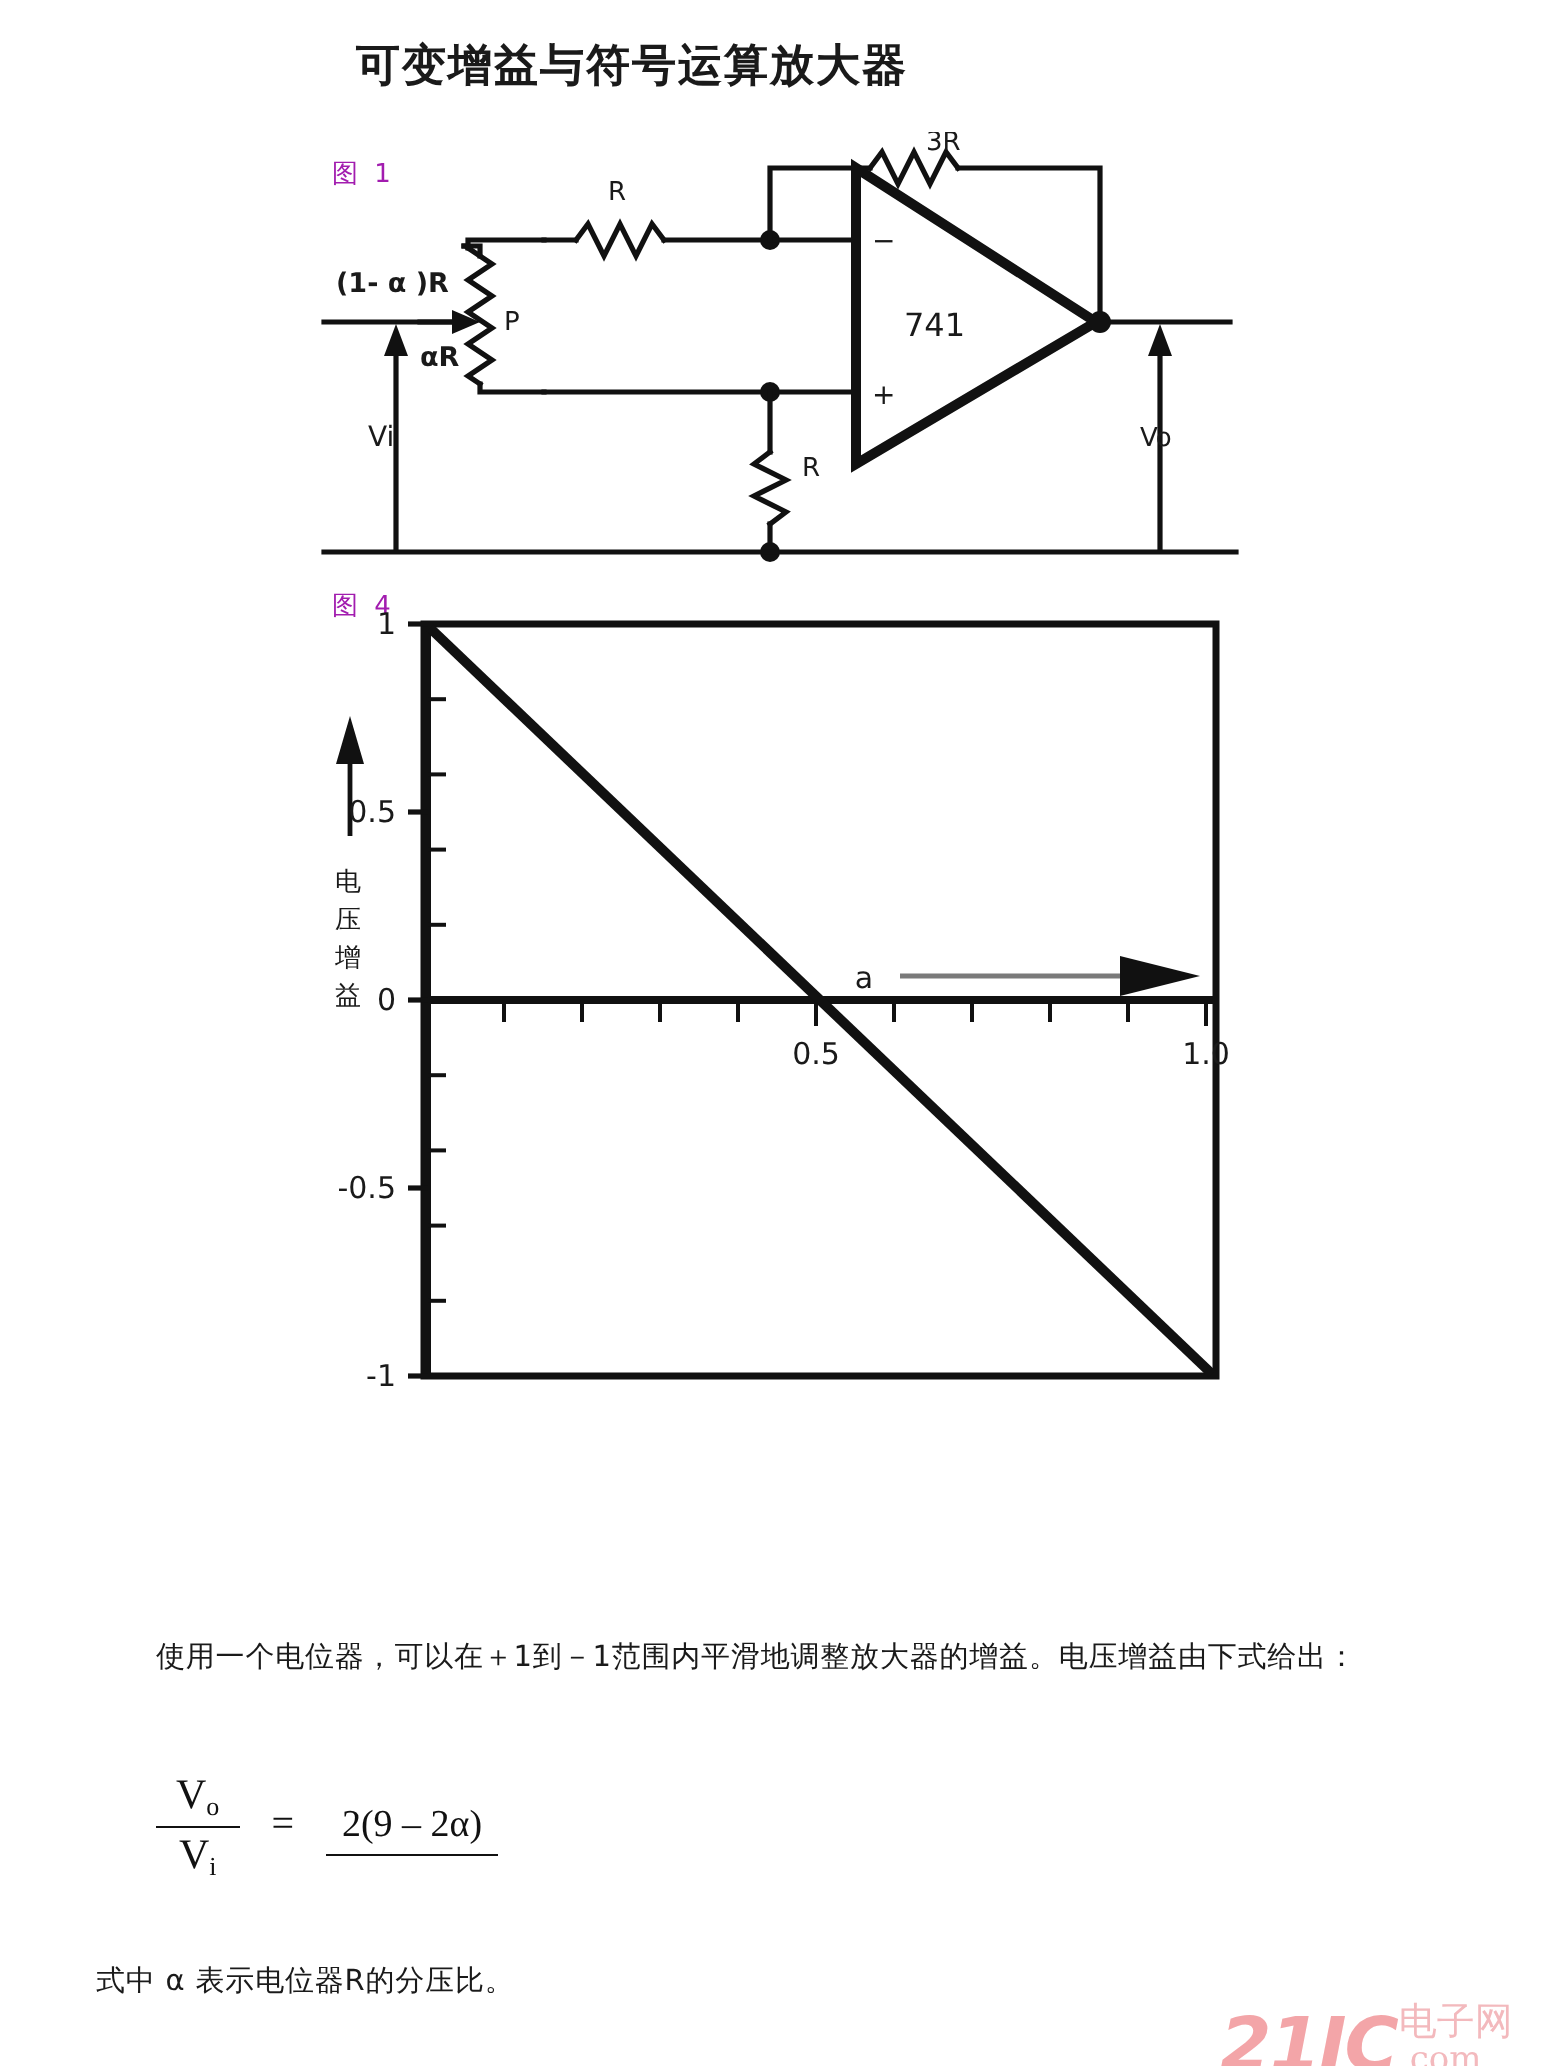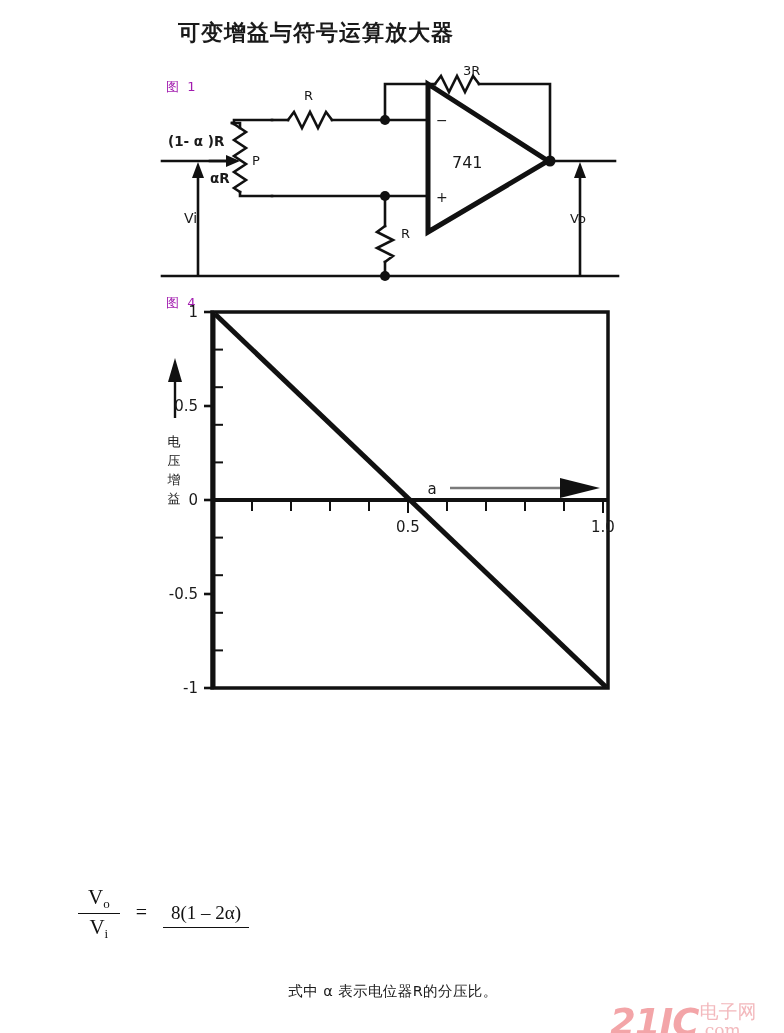--- a/index.html
+++ b/index.html
@@ -82,21 +82,20 @@
   #y-axis-label span { display: block; }
 
   
   .body-par {
     position: absolute;
     font-family: "DejaVu Sans", "Liberation Sans", sans-serif;
     font-size: 14.5px;
     line-height: 30px;
     color: #1a1a1a;
     letter-spacing: 0.4px;
-    text-align: center;
   }
   #para1 {
     left: 48px;
     top: 814px;
     width: 690px;
     text-indent: 30px;
     text-align: justify;
   }
   #para2 {
     left: 48px;
@@ -319,30 +318,31 @@
     <text class="graph-text" x="272" y="194" font-size="15" text-anchor="middle">a</text>
   </svg>
 
   <div id="y-axis-label">
     <span>电</span>
     <span>压</span>
     <span>增</span>
     <span>益</span>
   </div>
 
+  <div class="body-par" id="para1">使用一个电位器，可以在＋1到－1范围内平滑地调整放大器的增益。电压增益由下式给出：</div>
 
   <div id="formula">
     <span class="frac" id="frac-left">
       <span class="num"><span>V</span><sub>o</sub></span>
       <span class="bar"></span>
       <span class="den"><span>V</span><sub>i</sub></span>
     </span>
     <span id="eq-sign">=</span>
     <span class="frac" id="frac-right">
-      <span class="num">8(1 – 2α)</span>
+      <span class="num">2(9 – 2α)</span>
       <span class="bar"></span>
     </span>
   </div>
 
   <div class="body-par" id="para2">式中 α 表示电位器R的分压比。</div>
 
   <div id="watermark">
     <span class="wm-21ic">21IC</span>
     <span class="wm-right">
       <span class="wm-cn">电子网</span>

